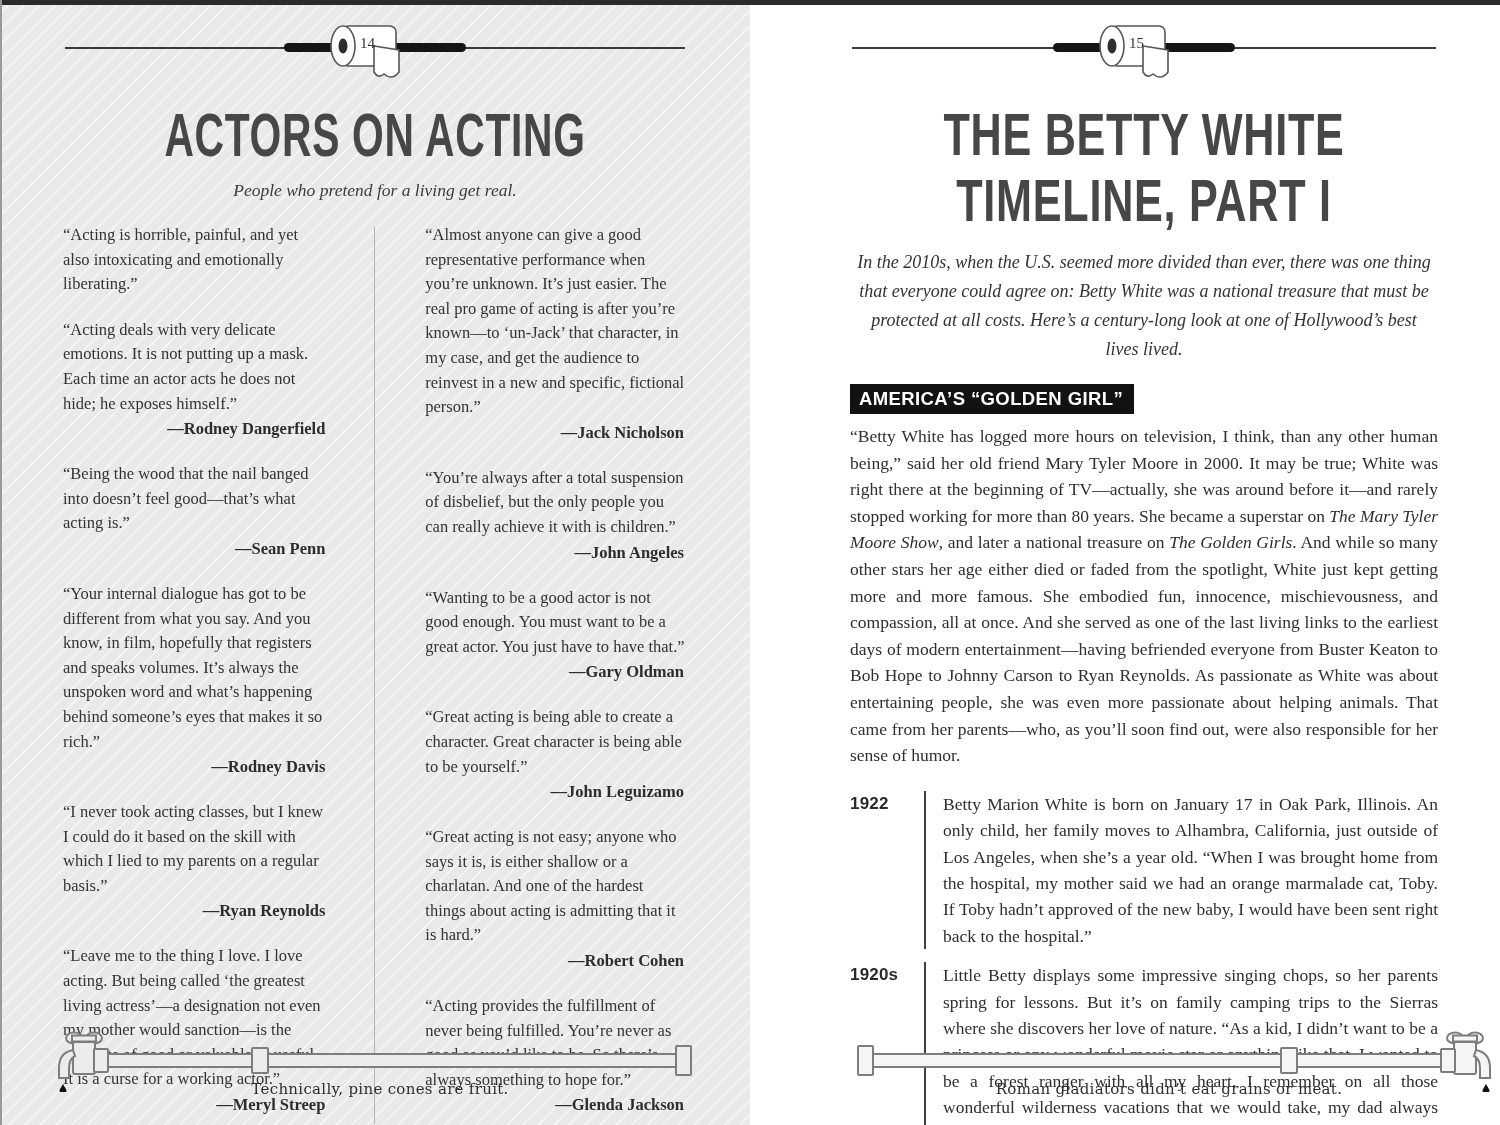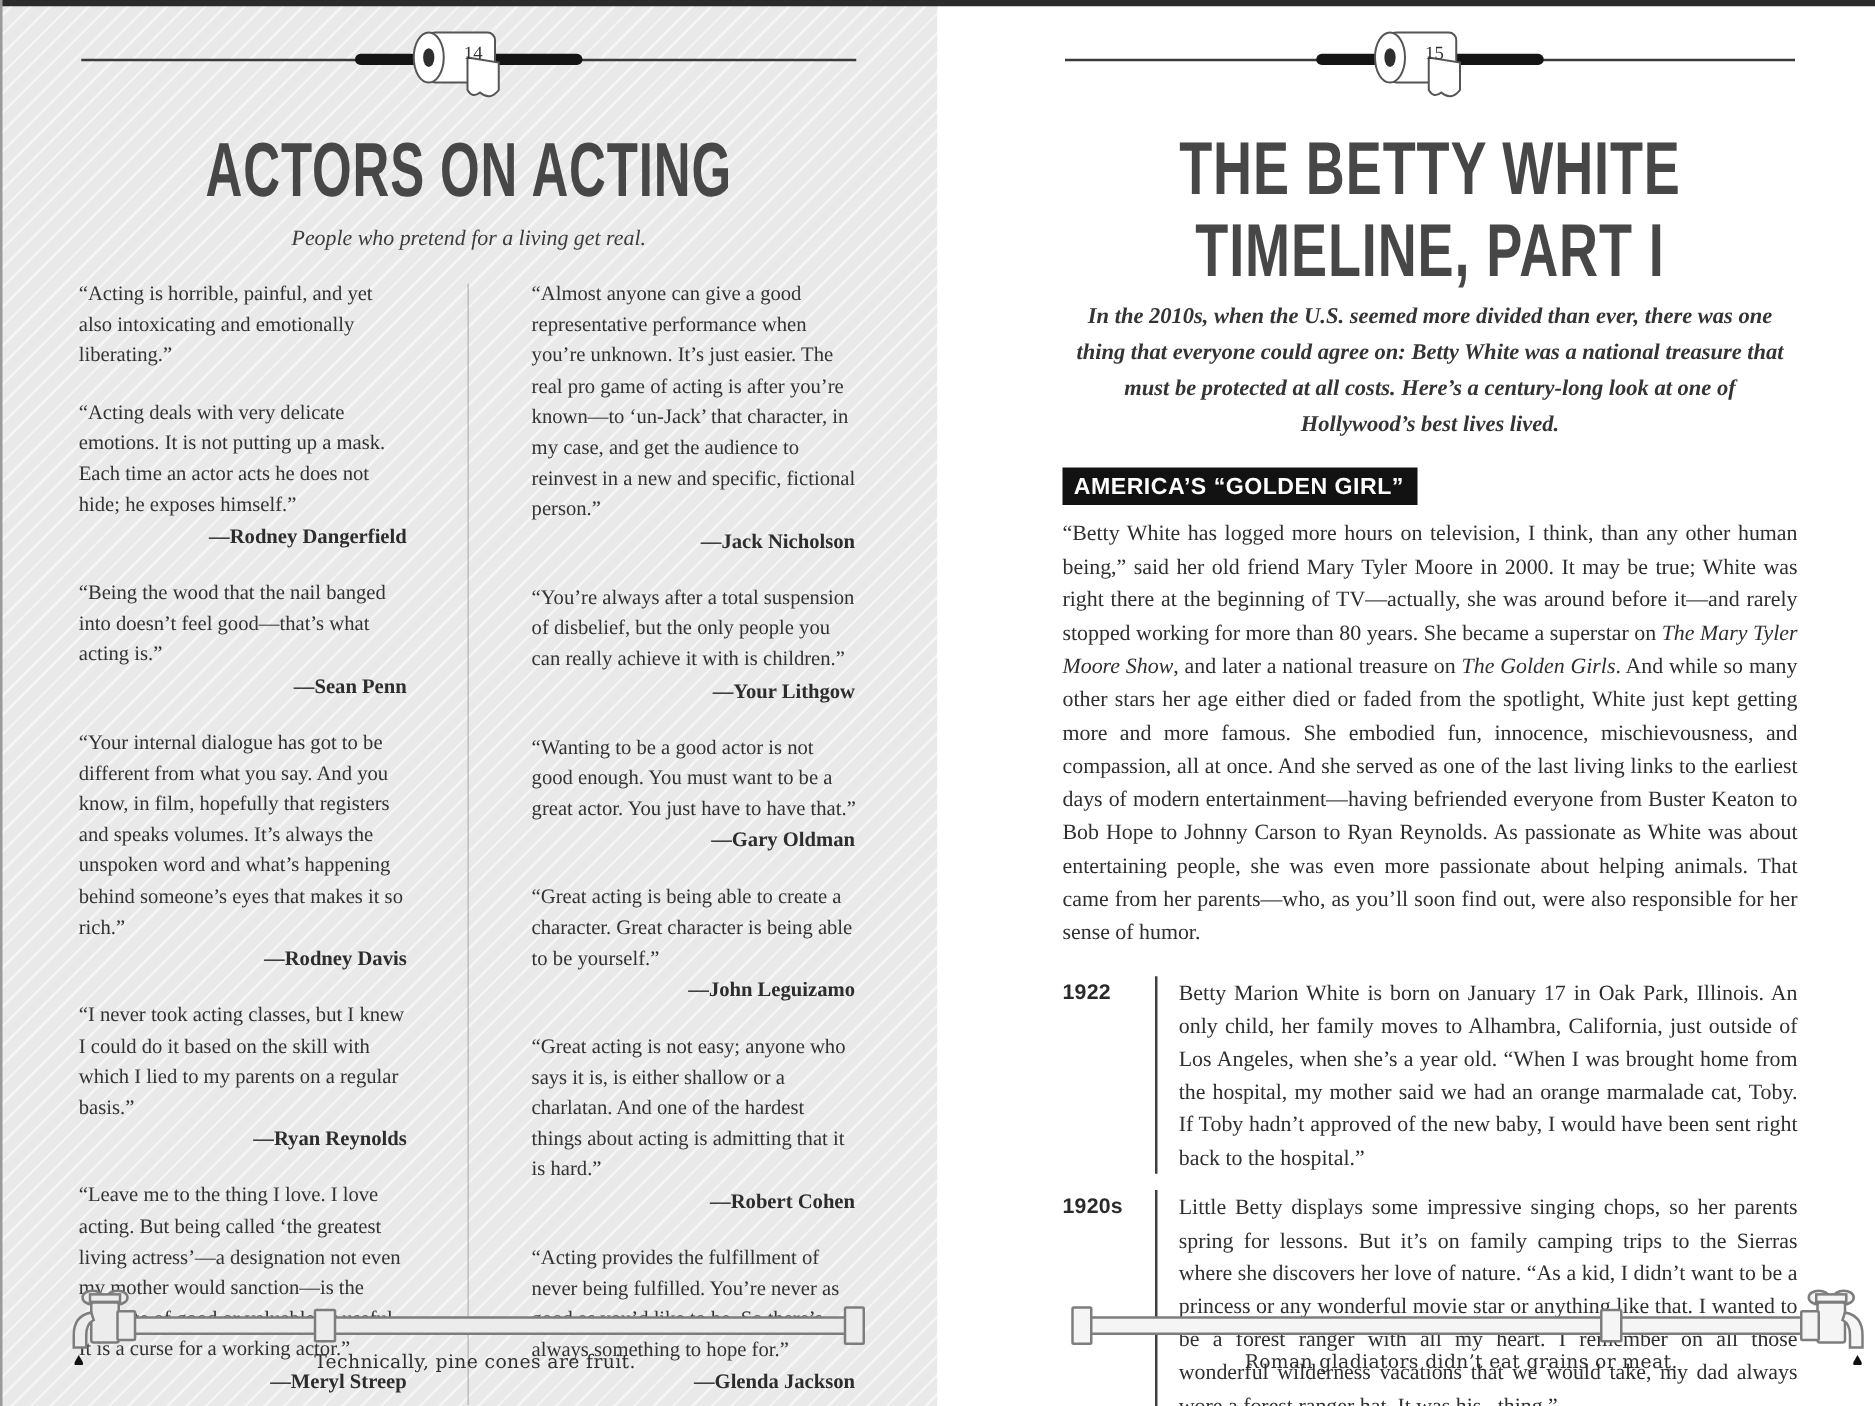--- a/index.html
+++ b/index.html
@@ -13,32 +13,32 @@
   .page-left  { left:0;   background:repeating-linear-gradient(135deg,#e9e9e9 0px,#e9e9e9 9px,#f4f4f4 9px,#f4f4f4 11px); }
   .page-right { left:750px; background:#ffffff; }
 
   .content-left  { position:absolute; left:63px;  top:26px; width:624px; }
   .content-right { position:absolute; left:100px; top:26px; width:588px; }
 
   
   .page-head { position:relative; height:66px; }
   .head-rule { position:absolute; left:2px; right:2px; top:21px; height:2px; background:#3a3a3a; }
   .roll-wrap { position:absolute; left:50%; top:-4px; transform:translateX(-50%); width:190px; height:62px; }
-  .roll-number { position:absolute; left:80px; top:13px; width:26px; text-align:right;
+  .roll-number { position:absolute; left:80px; top:13px; width:26px; text-align:left;
                  font:15px "Liberation Serif", serif; color:#333; }
 
   
   .big-title { text-align:center; color:#474747; font-family:"Liberation Sans", sans-serif; font-weight:700; }
   .title-left { margin-top:14px; }
   .title-left .tline { font-size:60px; line-height:60px; transform:scaleX(.68) scaleY(1.02); transform-origin:center; letter-spacing:1px; }
   .title-right { margin-top:10px; }
   .title-right .tline { font-size:60px; line-height:66px; transform:scaleX(.72); transform-origin:center; letter-spacing:1px; }
 
   .subtitle-left { margin-top:14px; text-align:center; font-style:italic; font-size:17.5px; color:#3c3c3c; }
-  .intro-right   { margin-top:4px; text-align:center; font-style:italic; font-size:18px; line-height:29px; color:#343434; padding:0 4px;font-weight:bold; }
+  .intro-right   { margin-top:14px; text-align:center; font-style:italic; font-size:18px; line-height:29px; color:#343434; padding:0 4px; }
 
   
   .quote-cols { display:flex; margin-top:22px;gap:36px; }
   .qcol { width:297px; }
   .qcol-1 { padding-right:8px; }
   .qcol-2 { padding-left:12px; }
   .col-divider { width:1px; background:#b3b3b3; margin:4px 2px 14px 2px; }
   .quote { margin-bottom:21px; }
   .quote-text { font-size:16.5px; line-height:24.6px; color:#333; }
   .quote-attr { font-size:16.5px; line-height:24px; font-weight:700; color:#2d2d2d; text-align:right; padding-right:3px; margin-top:1px; }
@@ -127,21 +127,21 @@
 
       <div class="col-divider"></div>
 
       <div class="qcol qcol-2">
         <div class="quote">
           <div class="quote-text">“Almost anyone can give a good representative performance when you’re unknown. It’s just easier. The real pro game of acting is after you’re known—to ‘un-Jack’ that character, in my case, and get the audience to reinvest in a new and specific, fictional person.”</div>
           <div class="quote-attr">—Jack Nicholson</div>
         </div>
         <div class="quote">
           <div class="quote-text">“You’re always after a total suspension of disbelief, but the only people you can really achieve it with is children.”</div>
-          <div class="quote-attr">—Your Lithgow</div>
+          <div class="quote-attr">—John Angeles</div>
         </div>
         <div class="quote">
           <div class="quote-text">“Wanting to be a good actor is not good enough. You must want to be a great actor. You just have to have that.”</div>
           <div class="quote-attr">—Gary Oldman</div>
         </div>
         <div class="quote">
           <div class="quote-text">“Great acting is being able to create a character. Great character is being able to be yourself.”</div>
           <div class="quote-attr">—John Leguizamo</div>
         </div>
         <div class="quote">

